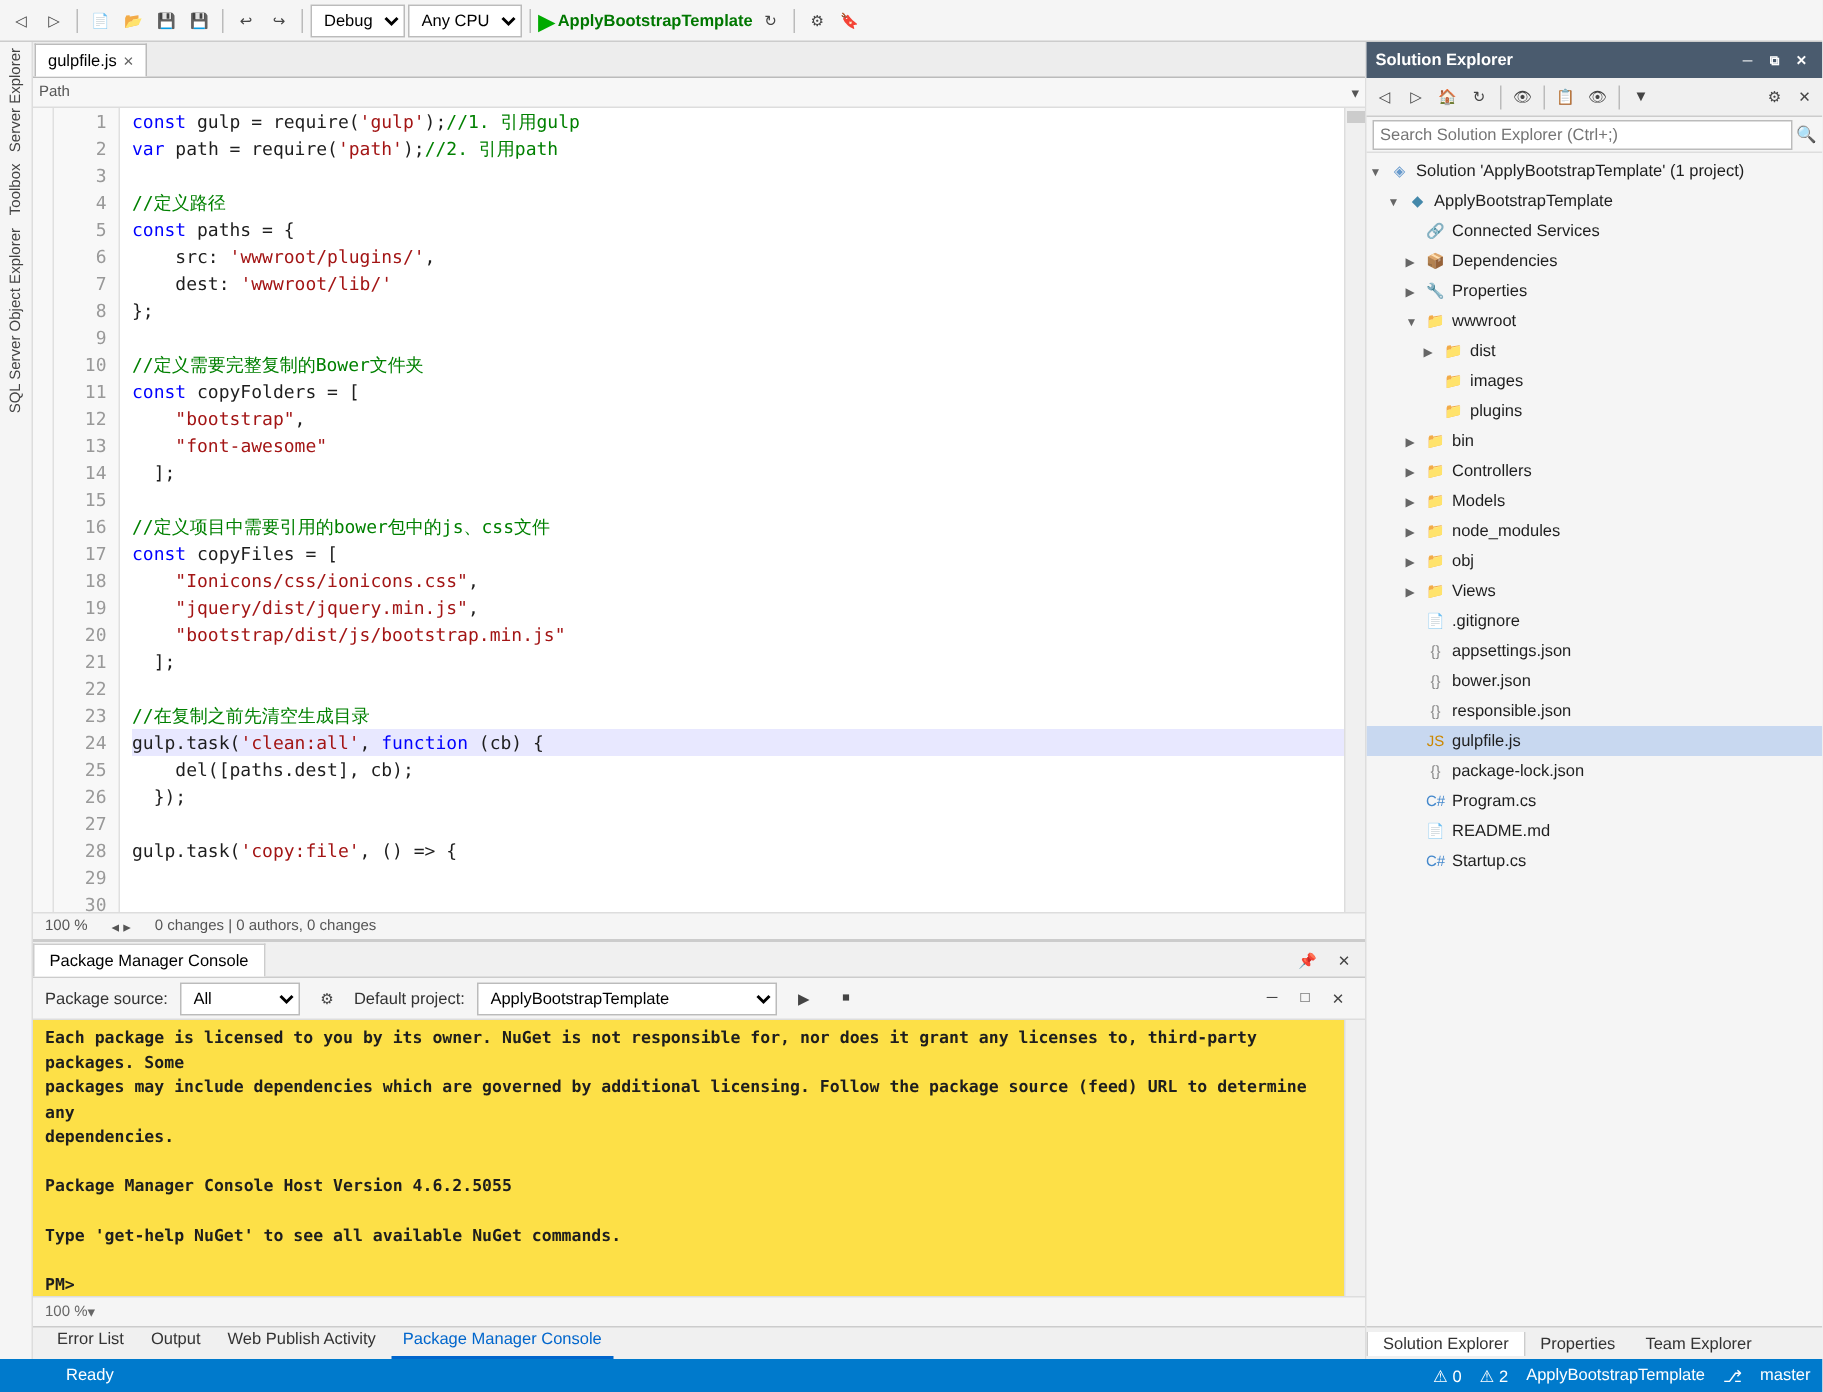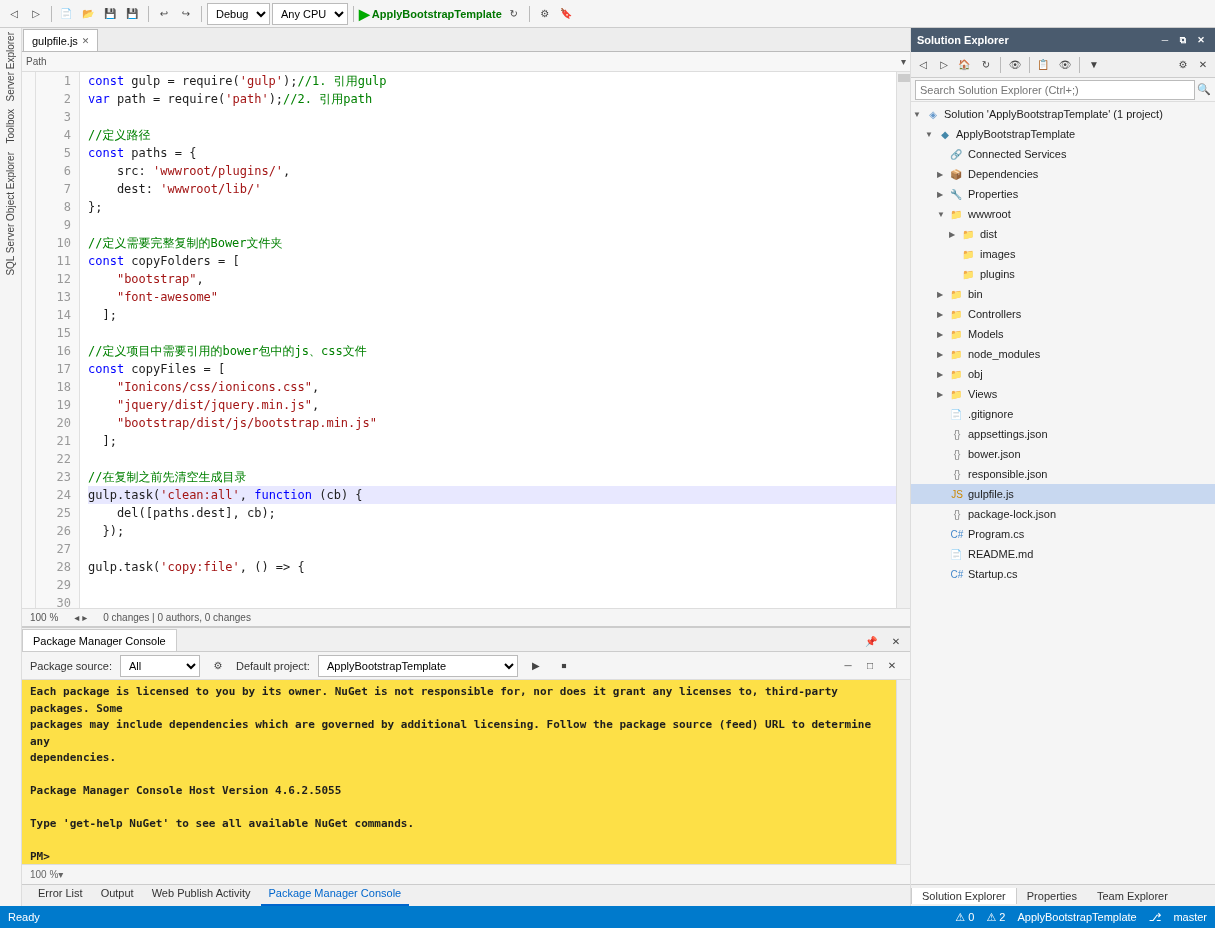--- a/index.html
+++ b/index.html
@@ -75,21 +75,21 @@
     .console-content { flex: 1; overflow-y: auto; padding: 4px 8px; font-family: 'Consolas', monospace; font-size: 11px; color: #1e1e1e; line-height: 1.5; font-weight: bold; }
     .console-bottom { height: 20px; background: #f5f5f5; border-top: 1px solid #ddd; display: flex; align-items: center; padding: 0 8px; font-size: 10px; color: #666; }
 
     
     .bottom-tabs { height: 22px; background: #f0f0f0; border-top: 1px solid #ccc; display: flex; gap: 2px; padding: 0 8px; }
     .bottom-tab { padding: 2px 8px; font-size: 11px; cursor: pointer; color: #333; }
     .bottom-tab.active { color: #0066cc; border-bottom: 2px solid #0066cc; }
 
     
     .status-bar { height: 22px; background: #007acc; color: white; display: flex; align-items: center; padding: 0 8px; gap: 16px; font-size: 11px; }
-    .status-bar-left { display: flex; align-items: flex-start; gap: 16px; }
+    .status-bar-left { display: flex; align-items: flex-start; gap: 16px; margin-left: 36px; }
     .status-bar-right { margin-left: auto; display: flex; align-items: center; gap: 12px; }
 
     
     .kw { color: #0000ff; }
     .str { color: #a31515; }
     .comment { color: #008000; }
     .plain { color: #1e1e1e; }
 
     
     .se-bottom-tabs { height: 22px; background: #f0f0f0; border-top: 1px solid #ccc; display: flex; align-items: center; }

